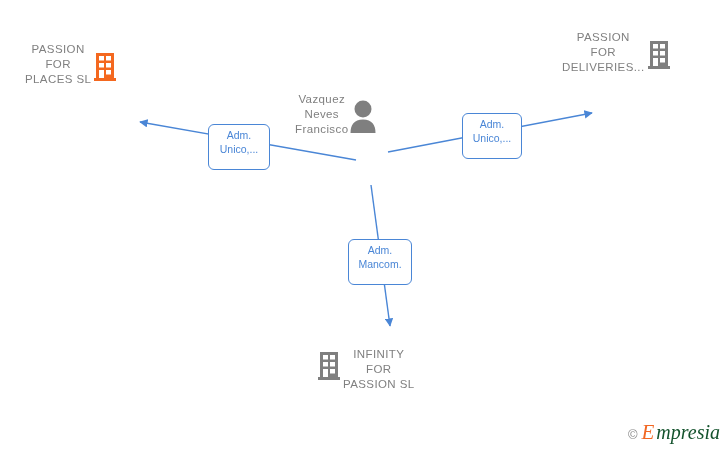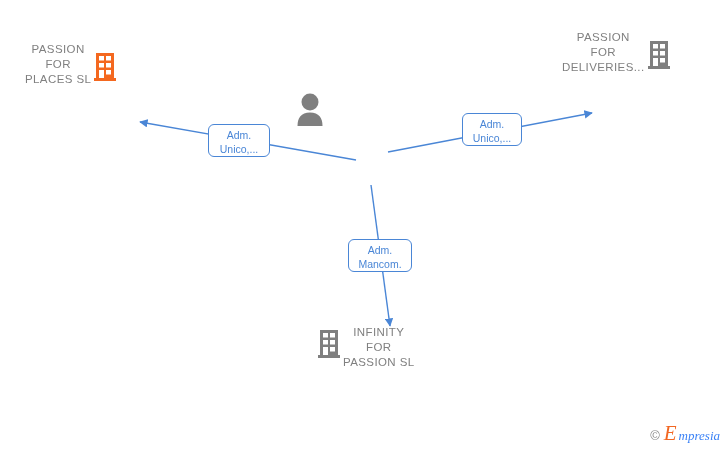--- a/index.html
+++ b/index.html
@@ -44,34 +44,34 @@
   .node-icon {
     display: block;
   }
   .node.label-top .node-label { margin-bottom: 6px; }
   .node.label-bottom .node-label { margin-top: 6px; }
 
   
   #node-passion-places { left: 25px;  top: 42px; }
   #node-passion-deliveries { left: 562px; top: 30px; }
   #node-person { left: 295px; top: 92px; }
-  #node-infinity { left: 315px; top: 319px; }
+  #node-infinity { left: 315px; top: 341px; }
 
   
   .edge-label {
     position: absolute;
     box-sizing: border-box;
     border: 1px solid #4a86d6;
     border-radius: 6px;
     background: #ffffff;
     color: #4a86d6;
     font-size: 10.5px;
     line-height: 14px;
     text-align: center;
-    padding: 3px 6px 0 6px;
+    padding: 3px 6px 13px 6px;
     white-space: pre-line;
     z-index: 5;
   }
   #edge-label-left     { left: 208px; top: 124px; width: 62px; }
   #edge-label-right    { left: 462px; top: 113px; width: 60px; }
   #edge-label-bottom   { left: 348px; top: 239px; width: 64px; }
 
   
   #watermark {
     position: absolute;
@@ -90,22 +90,22 @@
   #watermark .wm-e {
     color: #f26722;
     font-family: "Liberation Serif", serif;
     font-style: italic;
     font-size: 21px;
     line-height: 15px;
   }
   #watermark .wm-rest {
     font-family: "Liberation Serif", serif;
     font-style: italic;
-    color: #3b82f6;
-    font-size: 13px;
+    color: #14532d;
+    font-size: 20px;
     margin-left: -2px;
   }
 </style>
 </head>
 <body>
 
 <div id="canvas">
 
   <svg id="edges" viewBox="0 0 728 450" width="728" height="450">
     <defs>
@@ -151,20 +151,23 @@
         <rect x="15" y="5" width="5" height="4.5" fill="#ffffff"></rect>
         <rect x="8" y="12" width="5" height="4.5" fill="#ffffff"></rect>
         <rect x="15" y="12" width="5" height="4.5" fill="#ffffff"></rect>
         <rect x="8" y="19" width="5" height="8" fill="#ffffff"></rect>
         <rect x="15" y="19" width="5" height="4.5" fill="#ffffff"></rect>
       </svg>
     </span>
   </div>
 
   <div class="node label-top" id="node-person">
+    <div class="node-label">Vazquez
+Neves
+Francisco</div>
     <span class="node-icon">
       <svg width="30" height="34" viewBox="0 0 30 34">
         <circle cx="15" cy="10" r="8.5" fill="#7f7f7f"></circle>
         <path d="M15 20.5 C6 20.5 2.5 26 2.5 34 L27.5 34 C27.5 26 24 20.5 15 20.5 Z" fill="#7f7f7f"></path>
       </svg>
     </span>
   </div>
 
   <div class="node label-bottom" id="node-infinity">
     <span class="node-icon">

